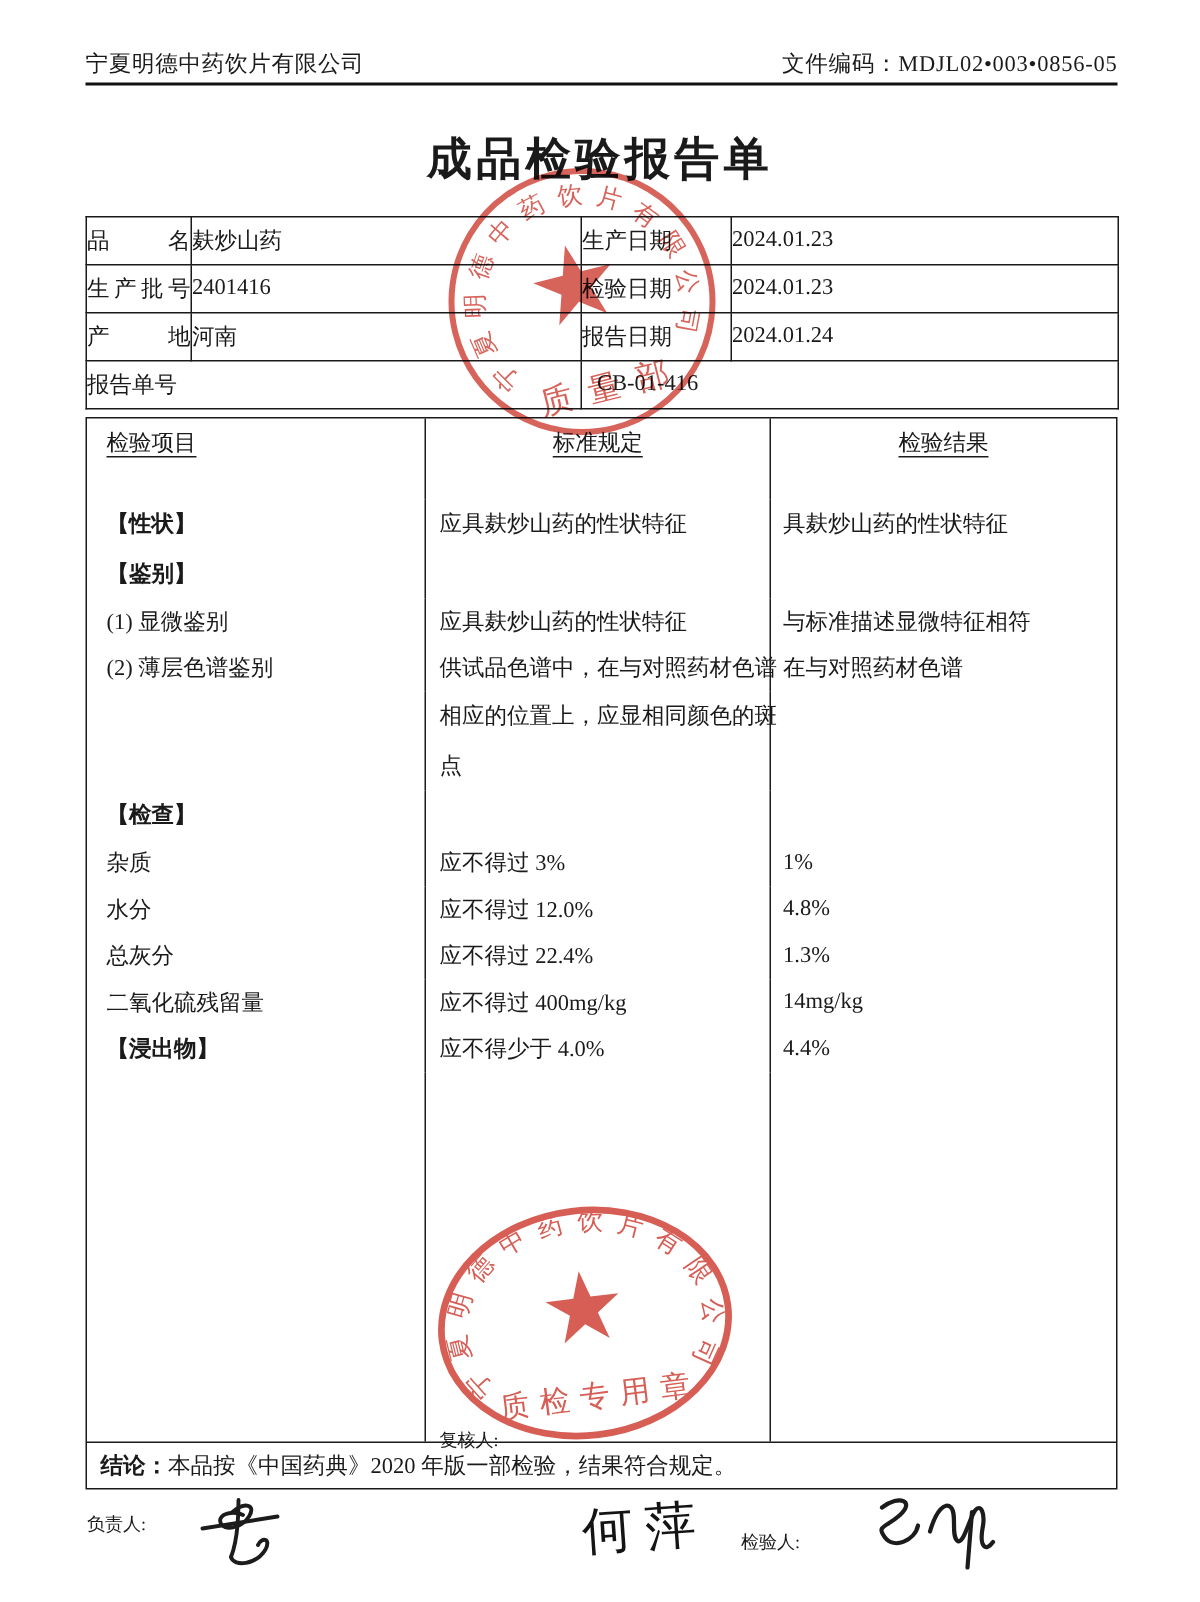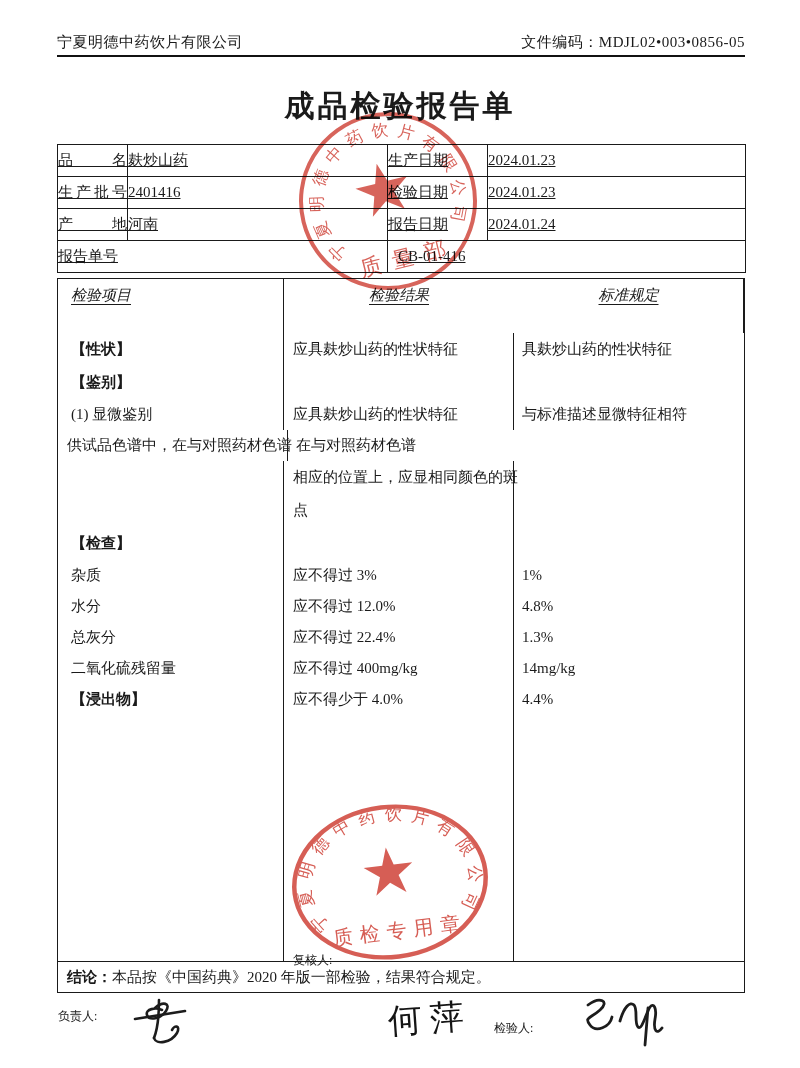--- a/index.html
+++ b/index.html
@@ -6,39 +6,39 @@
   .page{
     position:relative;width:800px;height:1068px;background:#ffffff;
     font-family:"Liberation Serif","DejaVu Serif",serif;color:#1a1a1a;
     overflow:hidden;margin:0 auto;
   }
   
   .hdr{position:absolute;left:57px;top:33px;width:688px;display:flex;justify-content:space-between;font-size:15px;letter-spacing:0.5px;}
   .hdr-rule{position:absolute;left:57px;top:55px;width:688px;border-top:2px solid #111;}
   .title{position:absolute;left:0;top:86px;width:800px;text-align:center;font-size:30px;font-weight:bold;letter-spacing:3px;}
   
-  table.info{position:absolute;left:57px;top:144px;width:688px;border-collapse:collapse;table-layout:fixed;font-size:15px;text-decoration:underline;}
+  table.info{position:absolute;left:57px;top:144px;width:688px;border-collapse:collapse;table-layout:fixed;font-size:15px;}
   table.info,table.info td{border:1px solid #1a1a1a;}
   table.info{border:1.6px solid #1a1a1a;}
   table.info td{height:31px;padding:0;vertical-align:middle;white-space:nowrap;overflow:hidden;}
   td.ilab{padding:0 7px;}
   td.ilab .just{display:block;text-align:justify;text-align-last:justify;}
   td.ival{padding-left:10px;}
   td.dlab{padding-left:8px;}
   td.dval{padding-left:12px;}
   
   .results{position:absolute;left:57px;top:278px;width:688px;height:715px;border:1.6px solid #1a1a1a;box-sizing:border-box;display:flex;flex-direction:column;font-size:15px;}
   .rrow{display:flex;flex-shrink:0;}
   .rc{box-sizing:border-box;display:flex;align-items:center;white-space:nowrap;}
   .rc1{width:226px;border-right:1px solid #1a1a1a;padding-left:13px;}
   .rc2{width:230px;border-right:1px solid #1a1a1a;padding-left:9px;}
   .rc3{flex:1;padding-left:8px;}
   .rrow.hdr-row .rc{align-items:flex-start;padding-top:7px;}
   .rrow.hdr-row .rc2,.rrow.hdr-row .rc3{justify-content:center;padding-left:0;}
-  .uline{text-decoration:underline;text-underline-offset:4px;font-style:italic;}
+  .uline{text-decoration:underline;text-underline-offset:4px;}
   .bold-item{font-weight:600;}
   .spacer-row{flex:1;}
   .conclusion{border-top:1.5px solid #1a1a1a;height:30px;flex-shrink:0;display:flex;align-items:center;padding-left:9px;white-space:nowrap;}
   .conclusion .clab{font-weight:bold;}
   
   .sig-label{position:absolute;font-size:12px;}
   .sig-svg{position:absolute;}
   .sig-name{position:absolute;font-size:34px;font-weight:500;transform:rotate(-4deg);color:#141414;letter-spacing:8px;white-space:nowrap;}
   
   .stamp{position:absolute;mix-blend-mode:multiply;pointer-events:none;}
@@ -95,43 +95,44 @@
       <td class="dval" colspan="2" style="padding-left:10px;">CB-01-416</td>
     </tr>
   </tbody>
     </table>
 
   <div class="results">
     <div class="rrow hdr-row" style="height:54px">
       <div class="rc rc1">
           <span class="uline">检验项目</span>
         </div>
+      <div class="rc rc2">
+          <span class="uline">标准规定</span>
+        </div>
       <div class="rc rc3">
           <span class="uline">检验结果</span>
         </div>
-      <div class="rc rc2">
-          <span class="uline">标准规定</span>
-        </div>
     </div>
     <div class="rrow" style="height:33px">
       <div class="rc rc1 bold-item">【性状】</div>
       <div class="rc rc2">应具麸炒山药的性状特征</div>
       <div class="rc rc3">具麸炒山药的性状特征</div>
     </div>
     <div class="rrow" style="height:33px">
       <div class="rc rc1 bold-item">【鉴别】</div>
       <div class="rc rc2"></div>
       <div class="rc rc3"></div>
     </div>
     <div class="rrow" style="height:31px">
       <div class="rc rc1">(1) 显微鉴别</div>
       <div class="rc rc2">应具麸炒山药的性状特征</div>
       <div class="rc rc3">与标准描述显微特征相符</div>
     </div>
     <div class="rrow" style="height:31px">
+      <div class="rc rc1">(2) 薄层色谱鉴别</div>
       <div class="rc rc2">供试品色谱中，在与对照药材色谱</div>
       <div class="rc rc3">在与对照药材色谱</div>
     </div>
     <div class="rrow" style="height:33px">
       <div class="rc rc1"></div>
       <div class="rc rc2">相应的位置上，应显相同颜色的斑</div>
       <div class="rc rc3"></div>
     </div>
     <div class="rrow" style="height:33px">
       <div class="rc rc1"></div>

